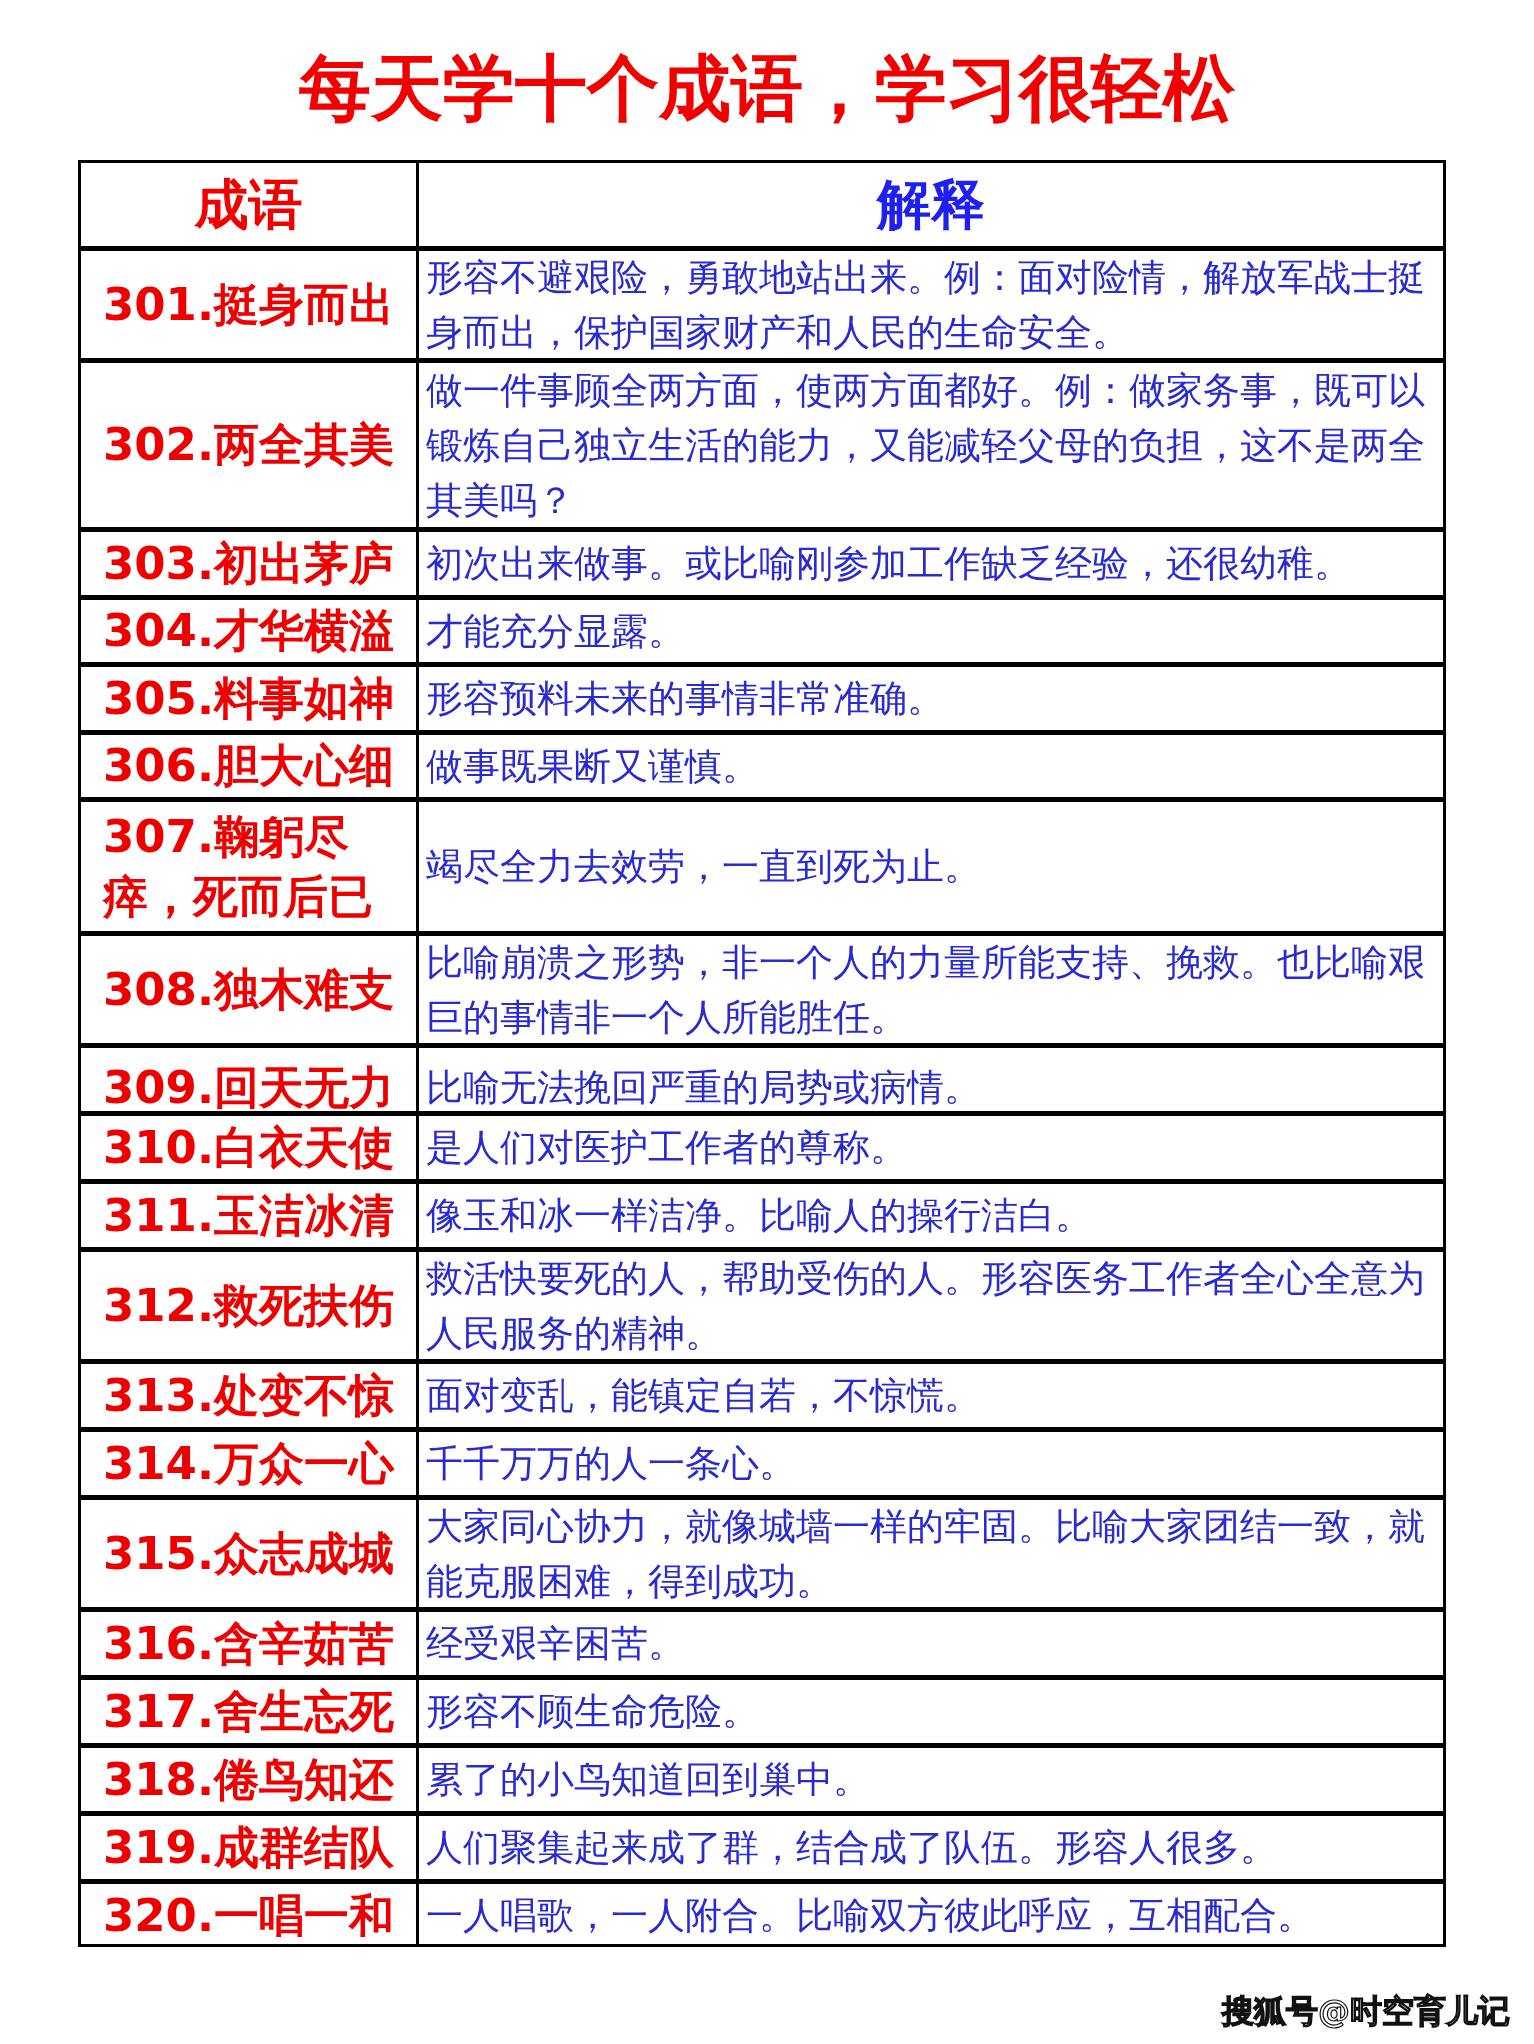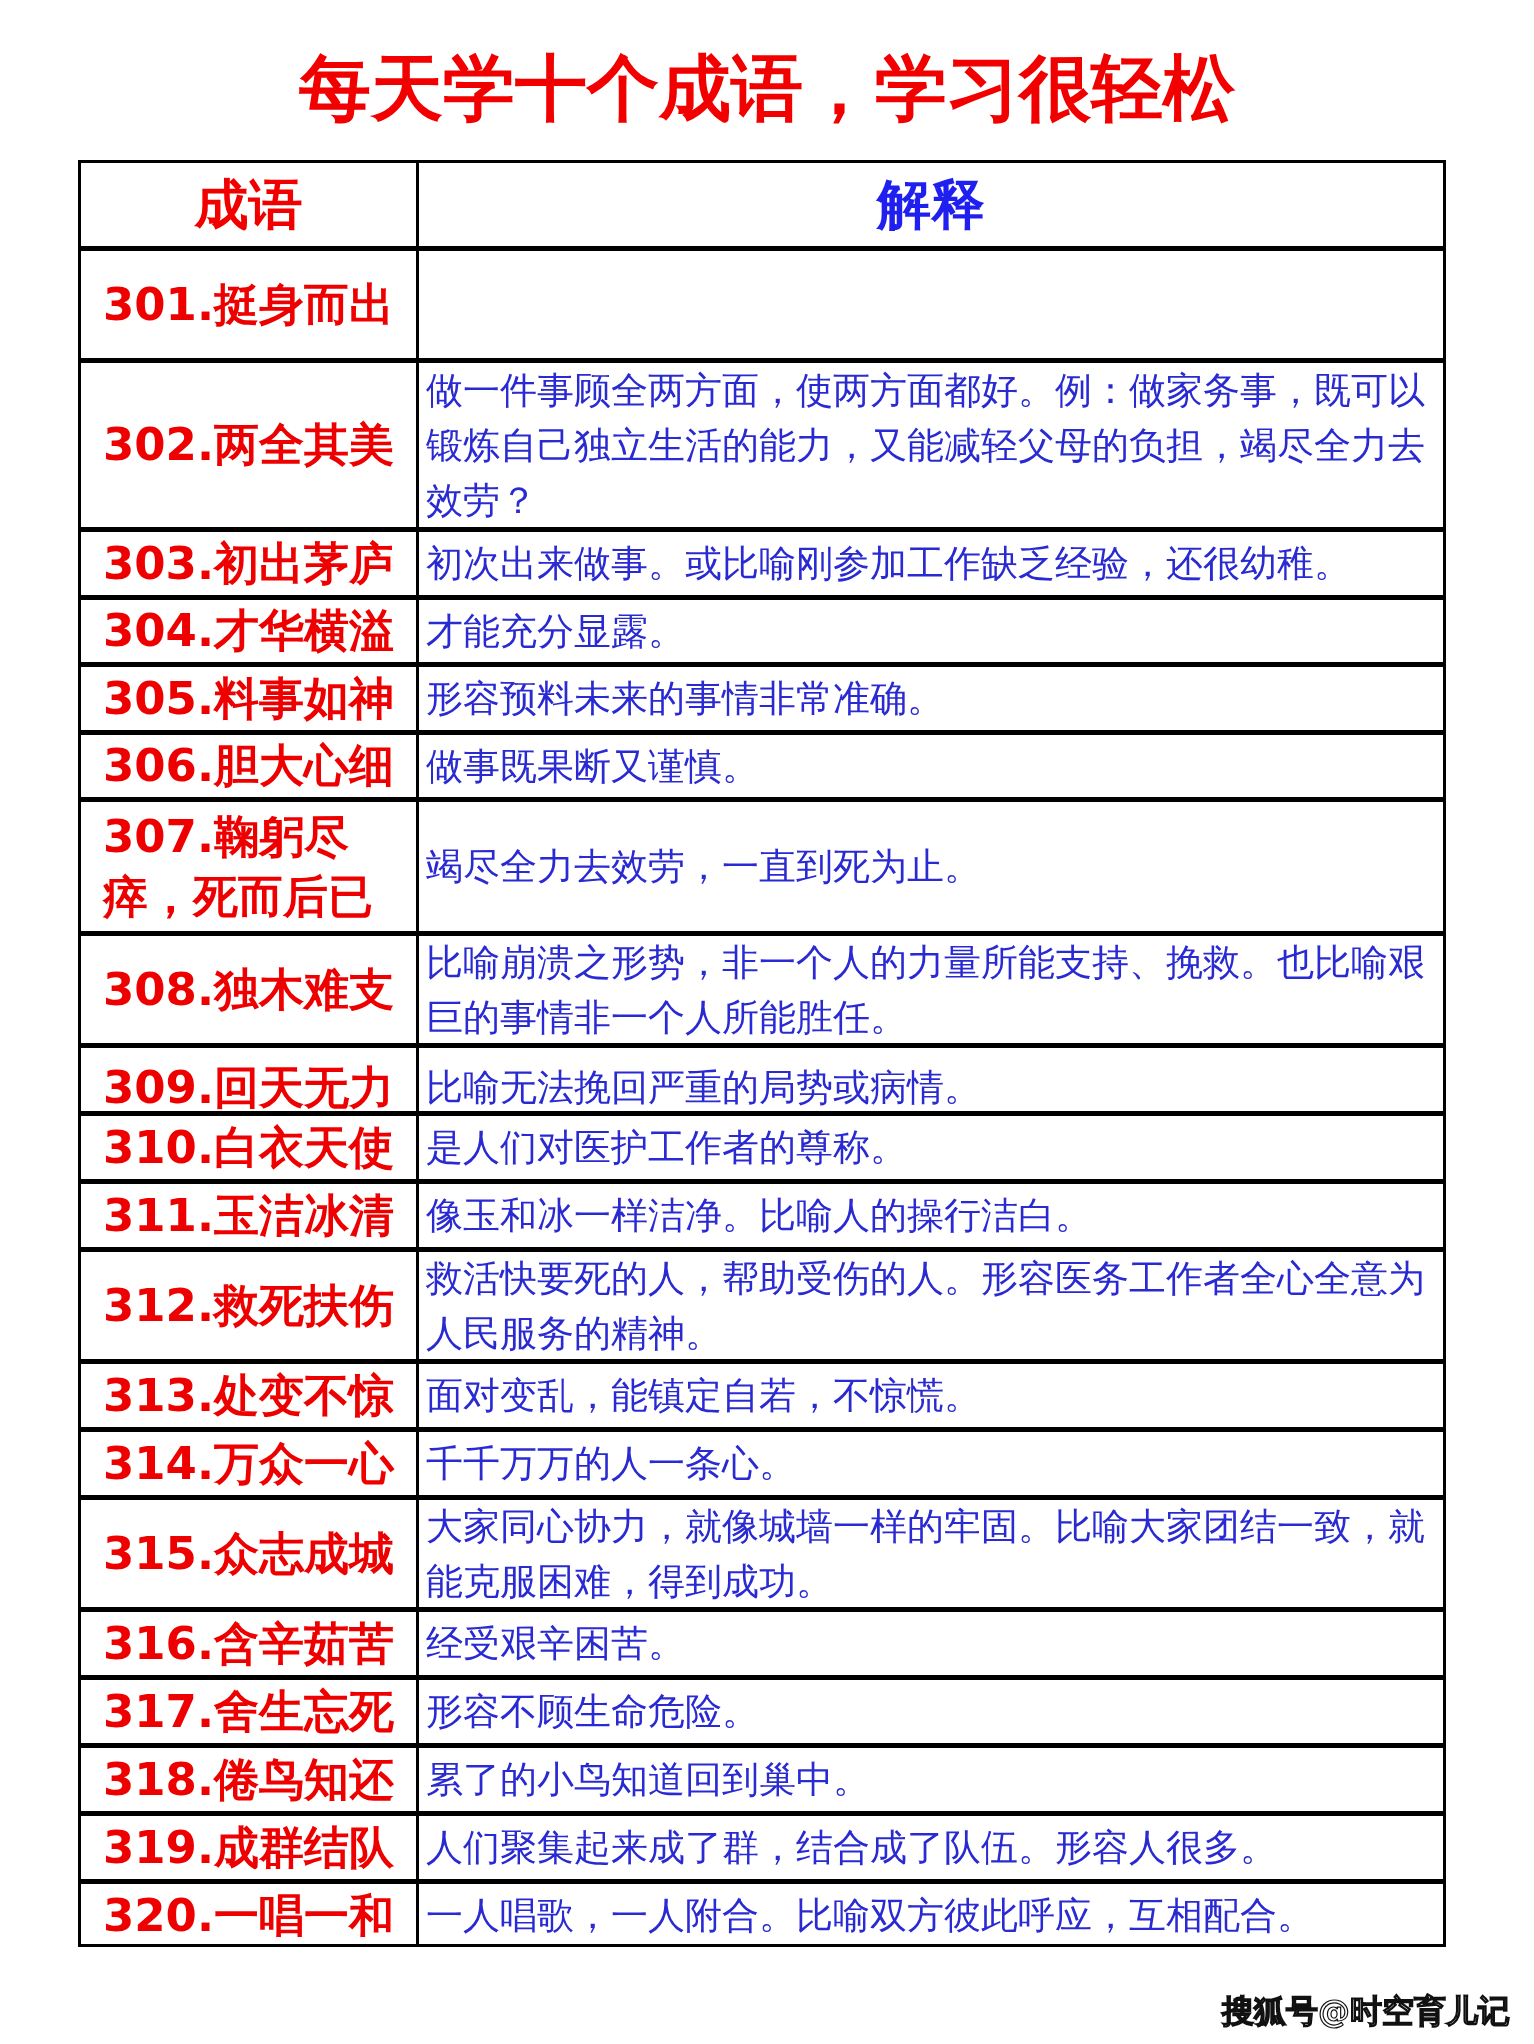--- a/index.html
+++ b/index.html
@@ -27,24 +27,25 @@
 <div class="title">每天学十个成语，学习很轻松</div>
 
 <div class="table">
   <div class="row header" style="top:0;height:83px;border-radius:22px;">
     <div class="cell-left">成语</div>
     <div class="cell-right">解释</div>
   </div>
 
   <div class="row" style="top:83px;height:112px;">
     <div class="cell-left">301.挺身而出</div>
+    <div class="cell-right">形容不避艰险，勇敢地站出来。例：面对险情，解放军战士挺身而出，保护国家财产和人民的生命安全。</div>
   </div>
   <div class="row" style="top:195px;height:169px;">
     <div class="cell-left">302.两全其美</div>
-    <div class="cell-right">做一件事顾全两方面，使两方面都好。例：做家务事，既可以锻炼自己独立生活的能力，又能减轻父母的负担，竭尽全力去效劳？</div>
+    <div class="cell-right">做一件事顾全两方面，使两方面都好。例：做家务事，既可以锻炼自己独立生活的能力，又能减轻父母的负担，这不是两全其美吗？</div>
   </div>
   <div class="row" style="top:364px;height:68px;">
     <div class="cell-left">303.初出茅庐</div>
     <div class="cell-right">初次出来做事。或比喻刚参加工作缺乏经验，还很幼稚。</div>
   </div>
   <div class="row" style="top:432px;height:67px;">
     <div class="cell-left">304.才华横溢</div>
     <div class="cell-right">才能充分显露。</div>
   </div>
   <div class="row" style="top:499px;height:68px;">

